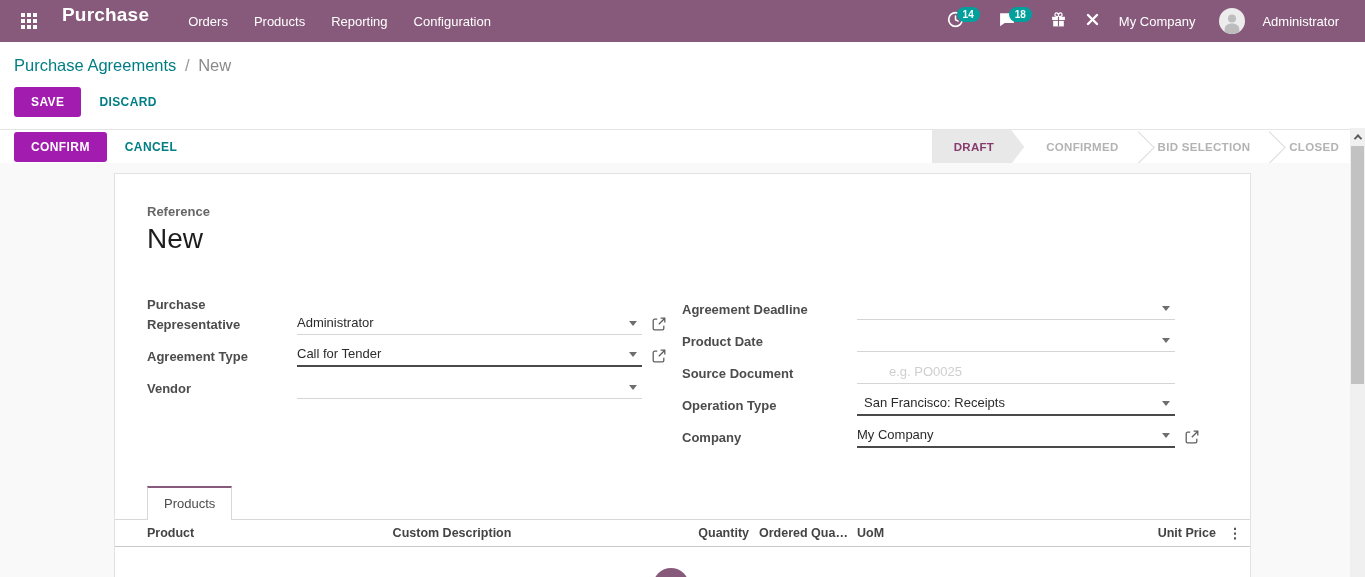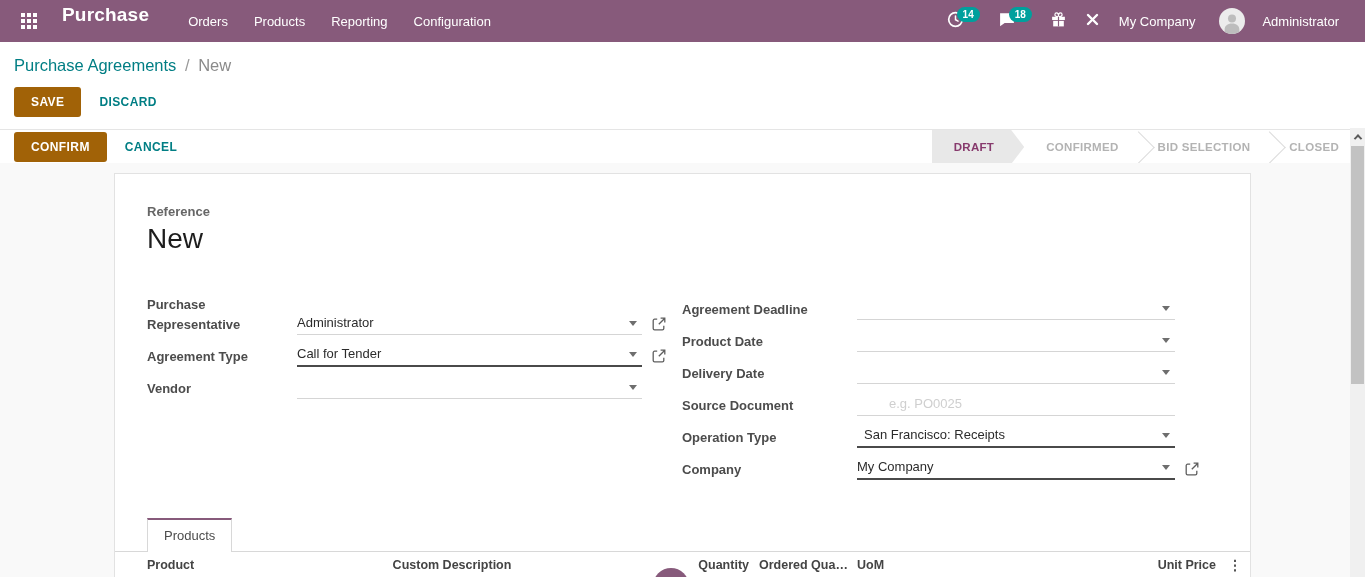--- a/index.html
+++ b/index.html
@@ -22,21 +22,21 @@
   .company-label, .user-label { font-size:13px; padding:0 10px; cursor:pointer; }
   .avatar-wrap { margin-left:14px; margin-right:7px; cursor:pointer; display:flex; }
 
   
   .cp { background:#fff; padding:10px 0 0 14px; border-bottom:1px solid #e5e5e5; }
   .breadcrumb { font-size:16.5px; margin:4px 0 12px 0; }
   .bc-parent { color:#017E84; cursor:pointer; }
   .bc-sep { color:#999; margin:0 4px; }
   .bc-current { color:#8a8a8a; }
   .cp-buttons { padding-bottom:12px; display:flex; align-items:center; }
-  .btn-primary { background:#a16207; color:#fff; border:none; font-size:12px; font-weight:700;
+  .btn-primary { background:#a21caf; color:#fff; border:none; font-size:12px; font-weight:700;
                  letter-spacing:.4px; padding:8px 17px; border-radius:3px; cursor:pointer;
                  font-family:"Liberation Sans",sans-serif; }
   .btn-link { background:none; border:none; color:#017E84; font-size:12px; font-weight:700;
               letter-spacing:.4px; margin-left:18px; cursor:pointer; font-family:"Liberation Sans",sans-serif; }
 
   
   .status-row { height:35px; background:#fff; border-bottom:1px solid #e3e3e3;
                 display:flex; align-items:center; padding-left:14px; padding-right:9px; }
   .statusbar { margin-left:auto; display:flex; align-items:stretch; height:100%; overflow:hidden; }
   .step { font-size:11.5px; font-weight:700; letter-spacing:.3px; color:#b3b3b3;
@@ -263,27 +263,20 @@
             </div>
           </div>
           <div class="o-row">
             <label class="o-label">Product Date</label>
             <div class="o-input">
               <span class="o-value"></span>
               <span class="o-caret"></span>
             </div>
           </div>
           <div class="o-row">
-            <label class="o-label">Delivery Date</label>
-            <div class="o-input">
-              <span class="o-value"></span>
-              <span class="o-caret"></span>
-            </div>
-          </div>
-          <div class="o-row">
             <label class="o-label">Source Document</label>
             <div class="o-input" style="cursor:text;">
               <input class="o-text-input" placeholder="e.g. PO0025" style="">
             </div>
           </div>
           <div class="o-row">
             <label class="o-label">Operation Type</label>
             <div class="o-input req">
               <span class="o-value indent">San Francisco: Receipts</span>
               <span class="o-caret"></span>

